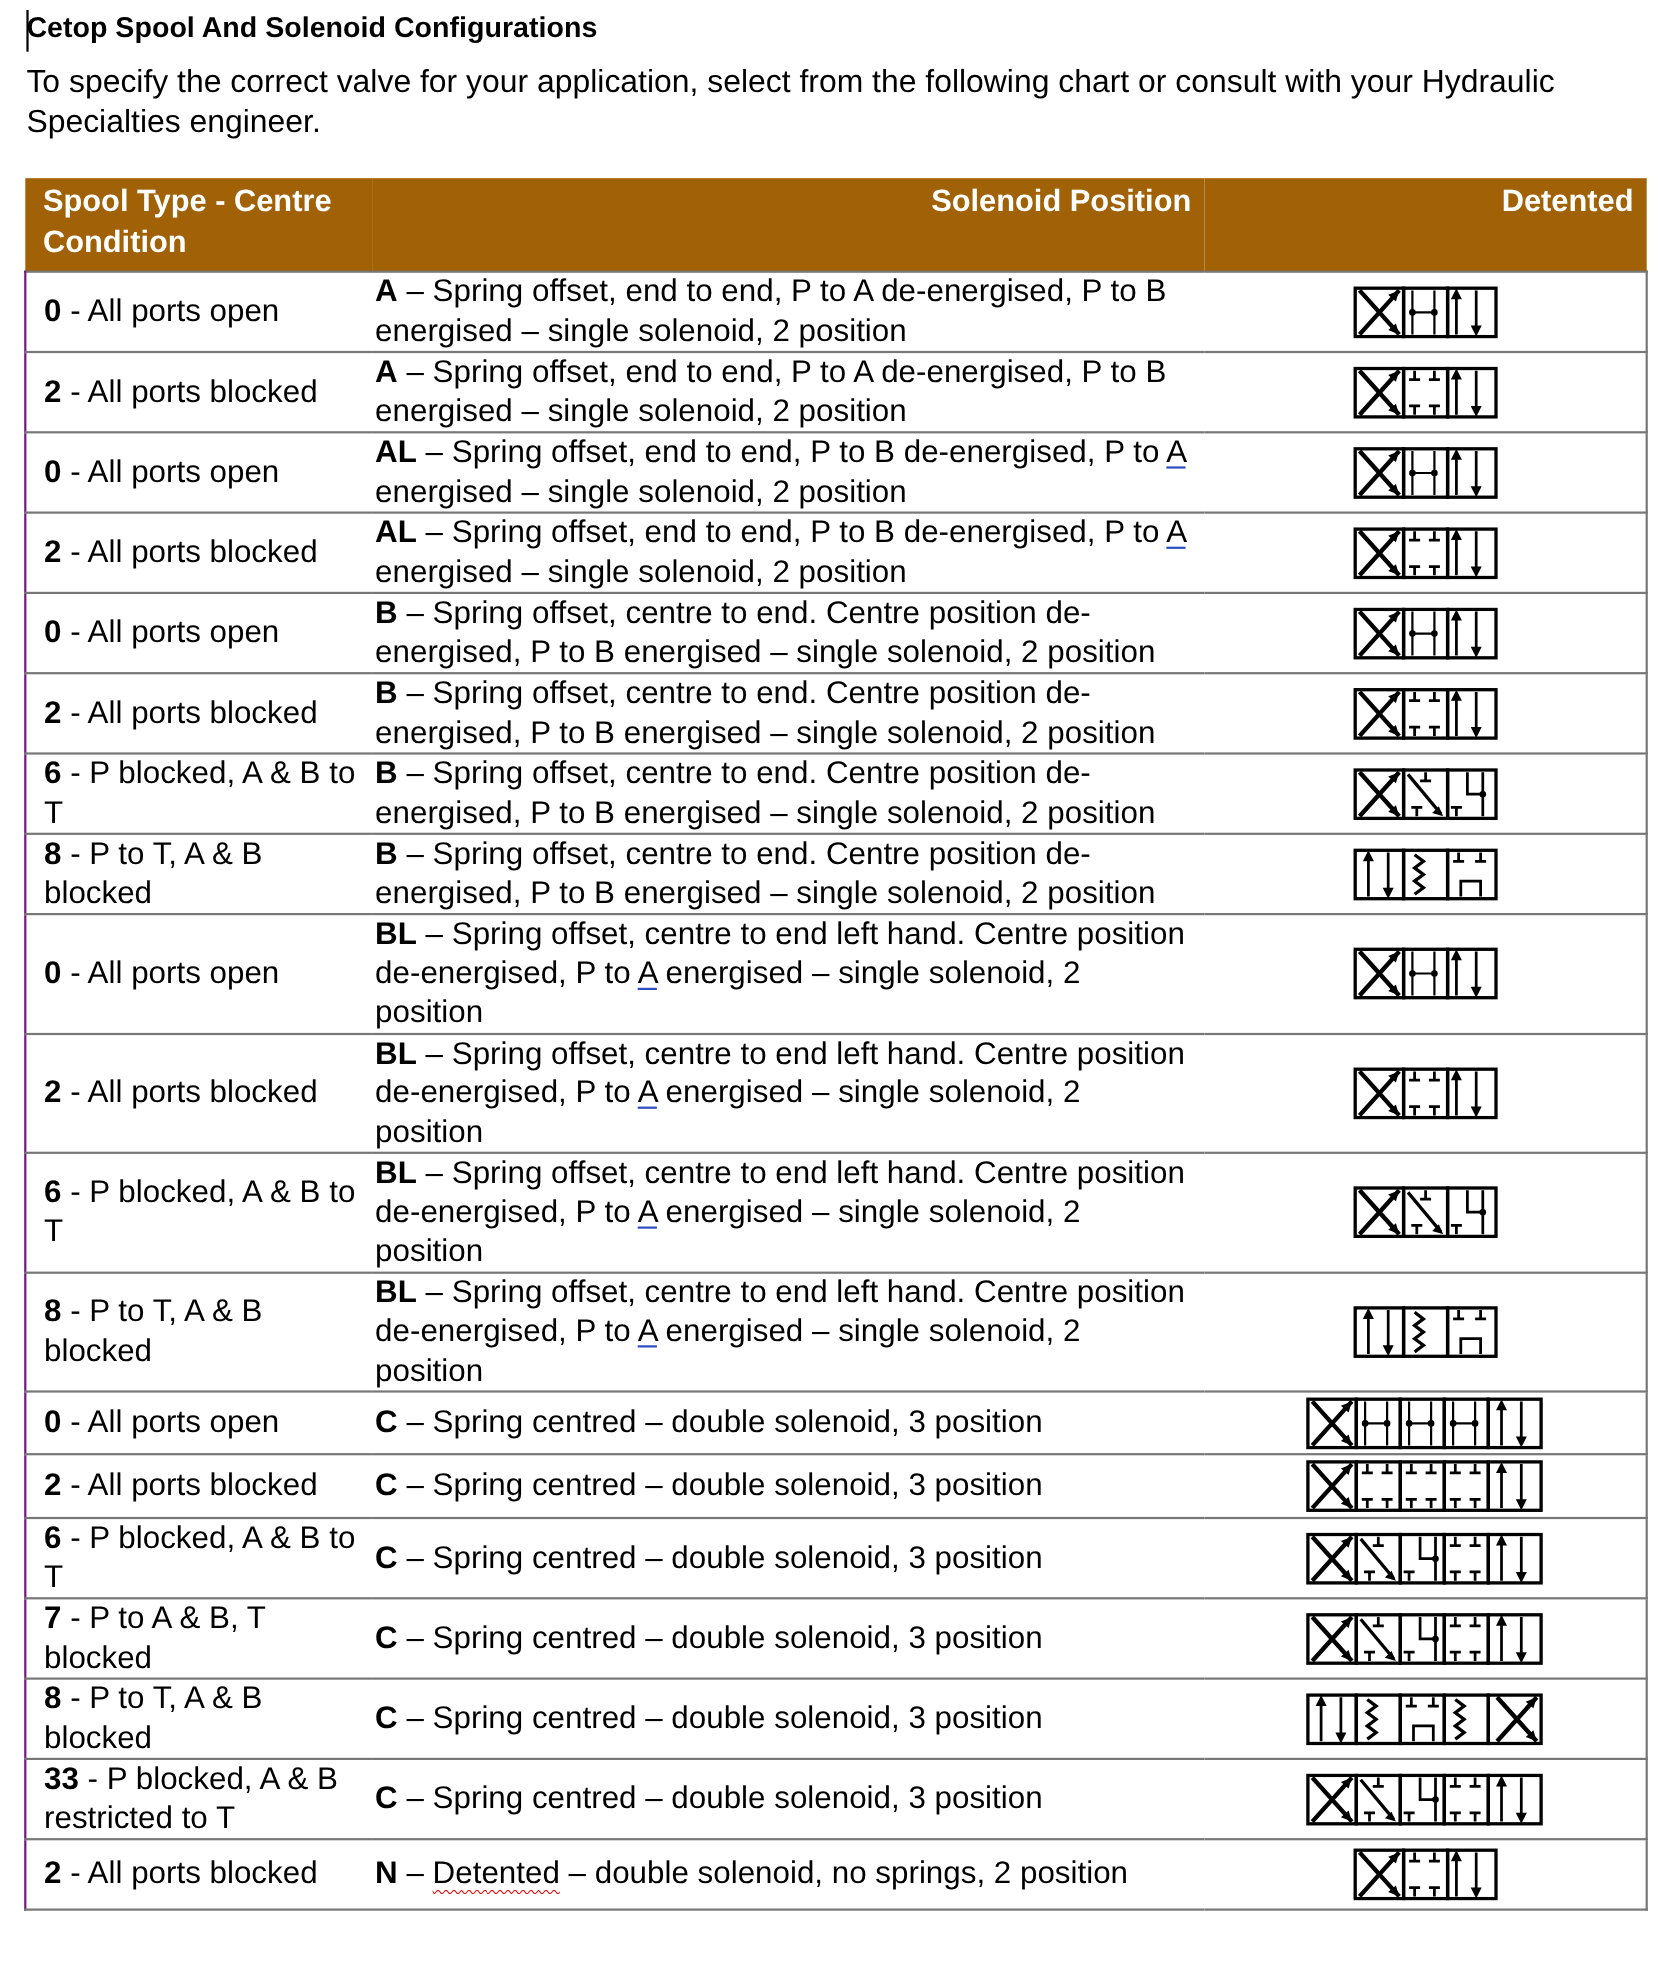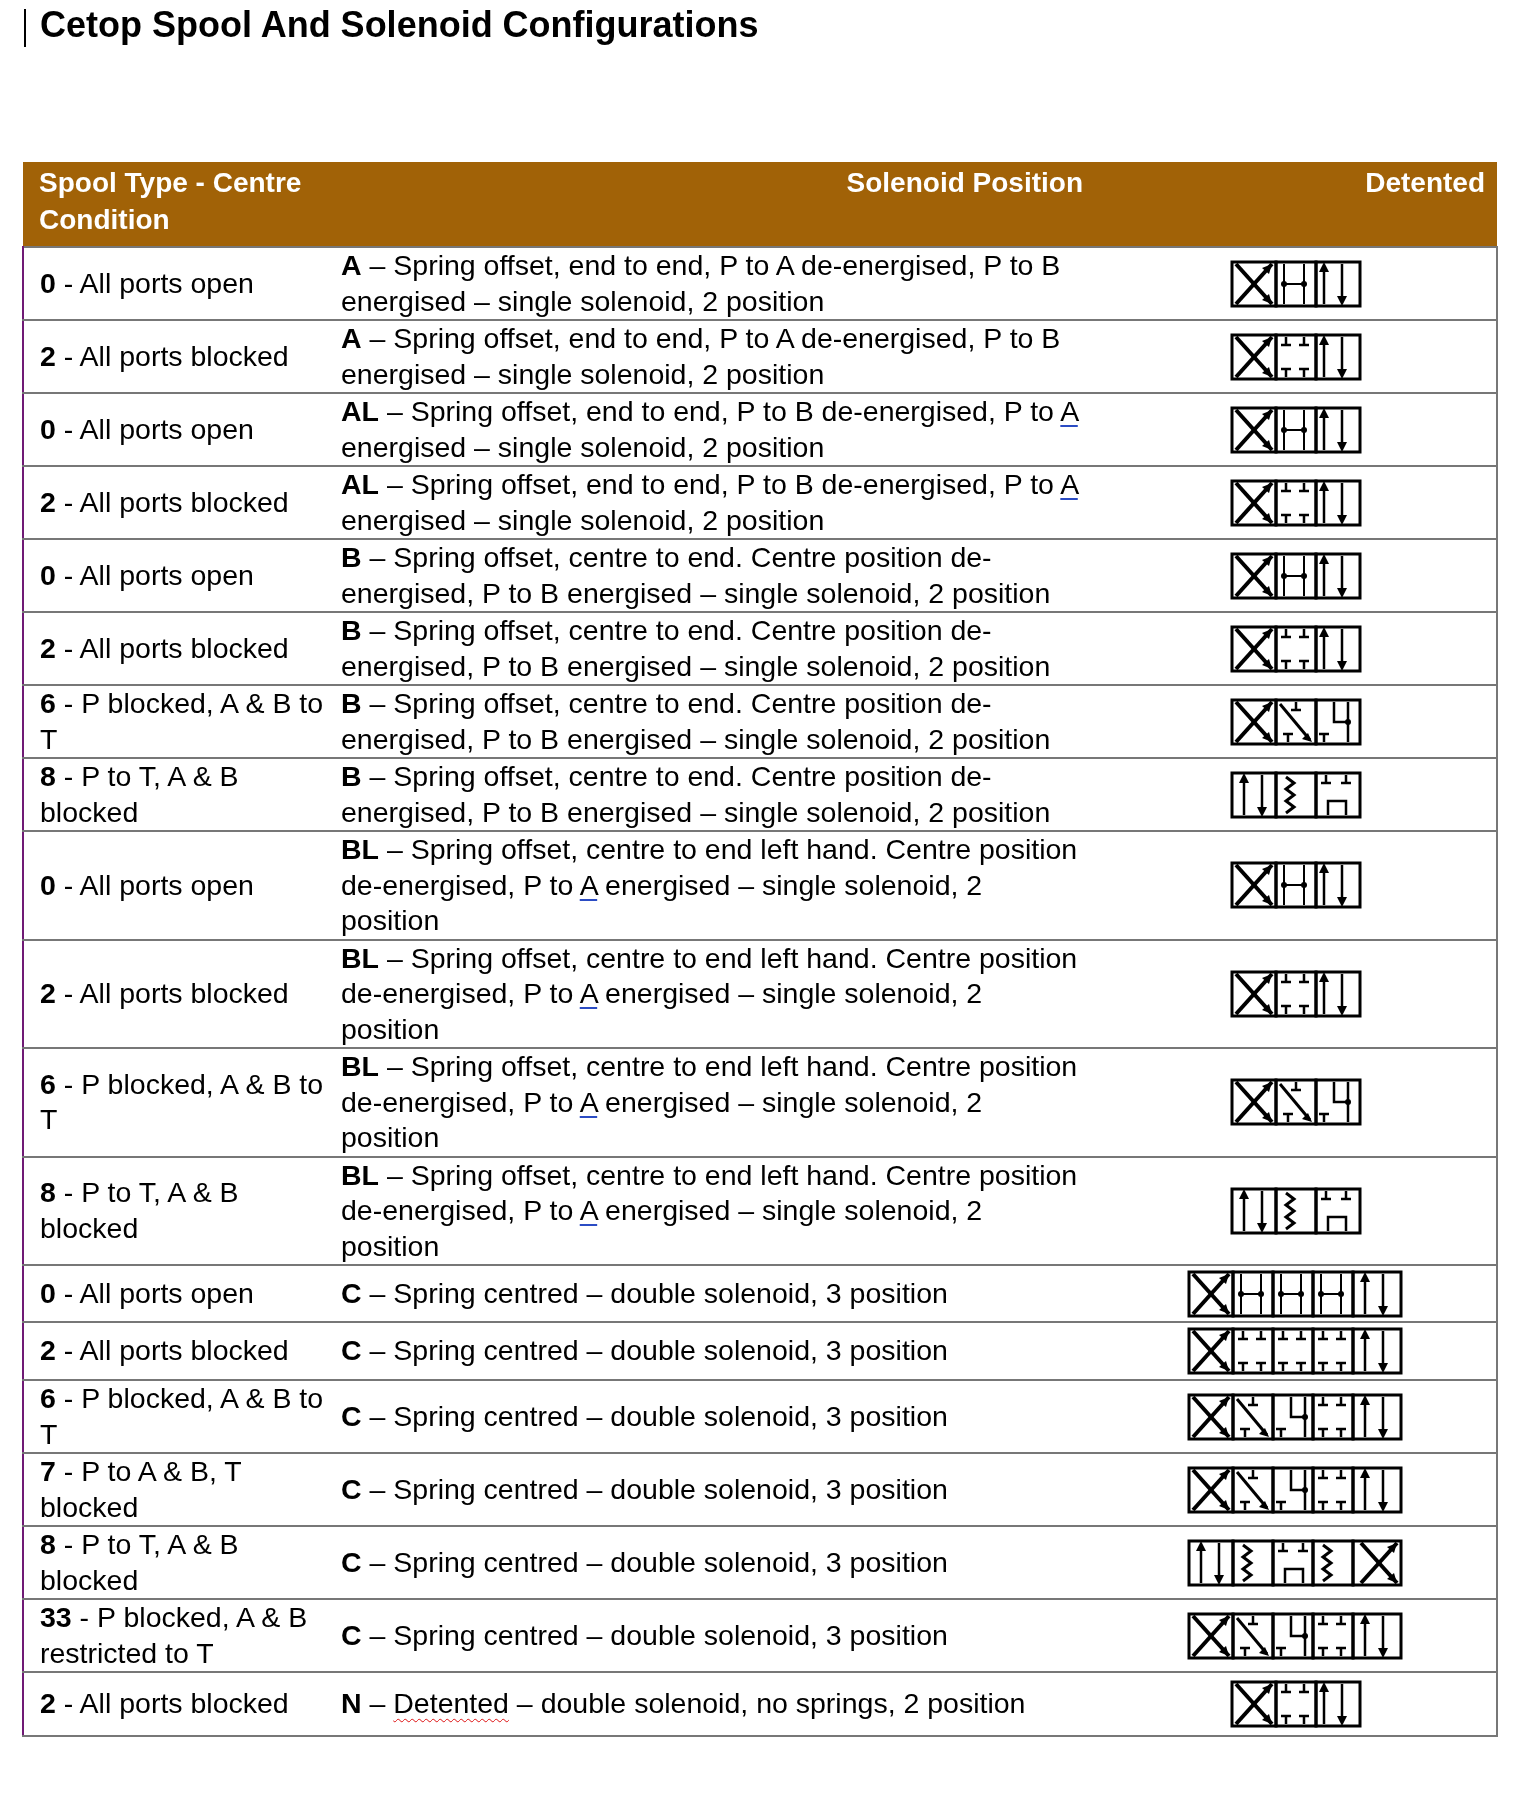--- a/index.html
+++ b/index.html
@@ -1,19 +1,19 @@
 <!DOCTYPE html>
 <html><head>
 <meta charset="utf-8">
 <style>
   html,body{margin:0;padding:0;background:#ffffff;}
   body{width:1518px;height:1800px;position:relative;overflow:hidden;
        font-family:"Liberation Sans",sans-serif;color:#000;}
   .page{position:absolute;left:24px;top:0;width:1470px;}
-  .title{position:relative;font-weight:bold;font-size:36px;line-height:44px;margin:3px 0 0 0;padding-left:16px;}
+  .title{position:relative;font-weight:bold;font-size:26px;line-height:44px;margin:3px 0 0 0;padding-left:0;}
   .caret{position:absolute;left:0;top:6px;width:2px;height:38px;background:#000;}
   .intro{font-size:29px;line-height:36px;margin:10px 0 0 0;width:1470px;}
   table.spec{position:absolute;left:-2px;top:162px;width:1474px;border-collapse:collapse;table-layout:fixed;}
   table.spec th{background:#a16207;color:#fff;font-weight:bold;font-size:28px;line-height:37px;
        text-align:left;vertical-align:top;padding:2px 12px 8px 16px;height:75px;box-sizing:border-box;}
   table.spec th.c2,table.spec th.c3{text-align:right;}
   table.spec td{border-top:2px solid #777;border-bottom:2px solid #777;font-size:28.5px;line-height:35.5px;
        vertical-align:middle;padding:0 10px 0 16px;}
   table.spec td.c1{border-left:2px solid #701a75;}
   table.spec td.c3{border-right:2px solid #777;text-align:center;padding:0 6px;}
@@ -24,20 +24,21 @@
   svg.valve{display:inline-block;vertical-align:middle;}
 </style>
 </head>
 <body>
 
 <div class="page">
   <div class="title">
     <span class="caret"></span>
     <span>Cetop Spool And Solenoid Configurations</span>
   </div>
+  <p class="intro">To specify the correct valve for your application, select from the following chart or consult with your Hydraulic Specialties engineer.</p>
 
   <table class="spec">
     <colgroup>
         <col style="width:316px">
         <col style="width:756px">
         <col style="width:402px">
       </colgroup>
     <thead>
       <tr>
         <th class="c1">Spool Type - Centre Condition</th>

